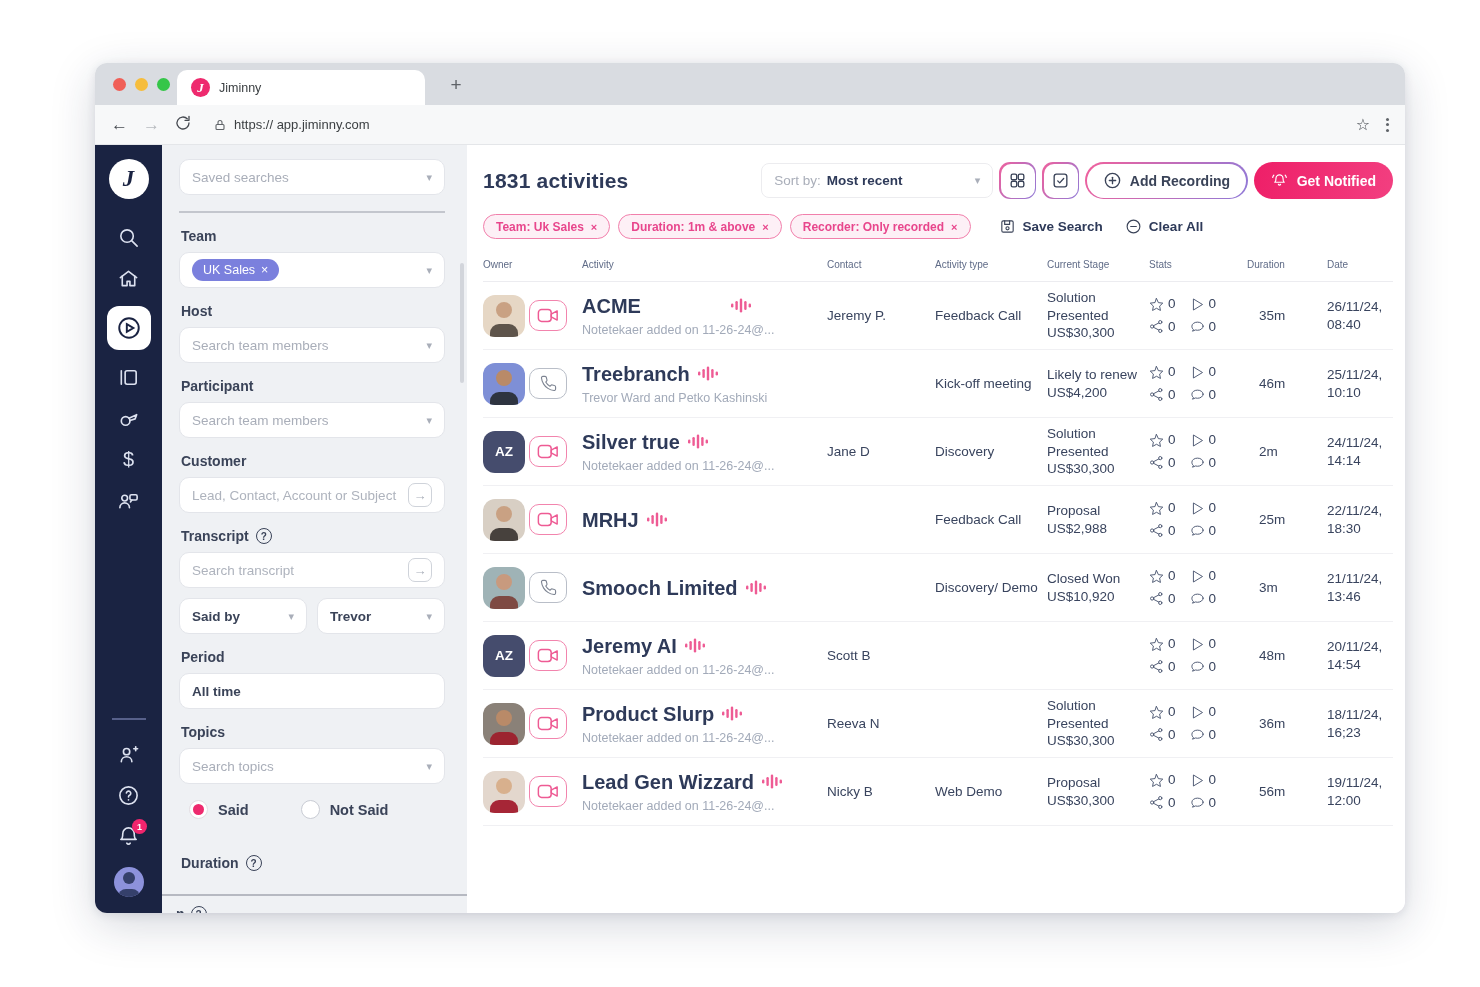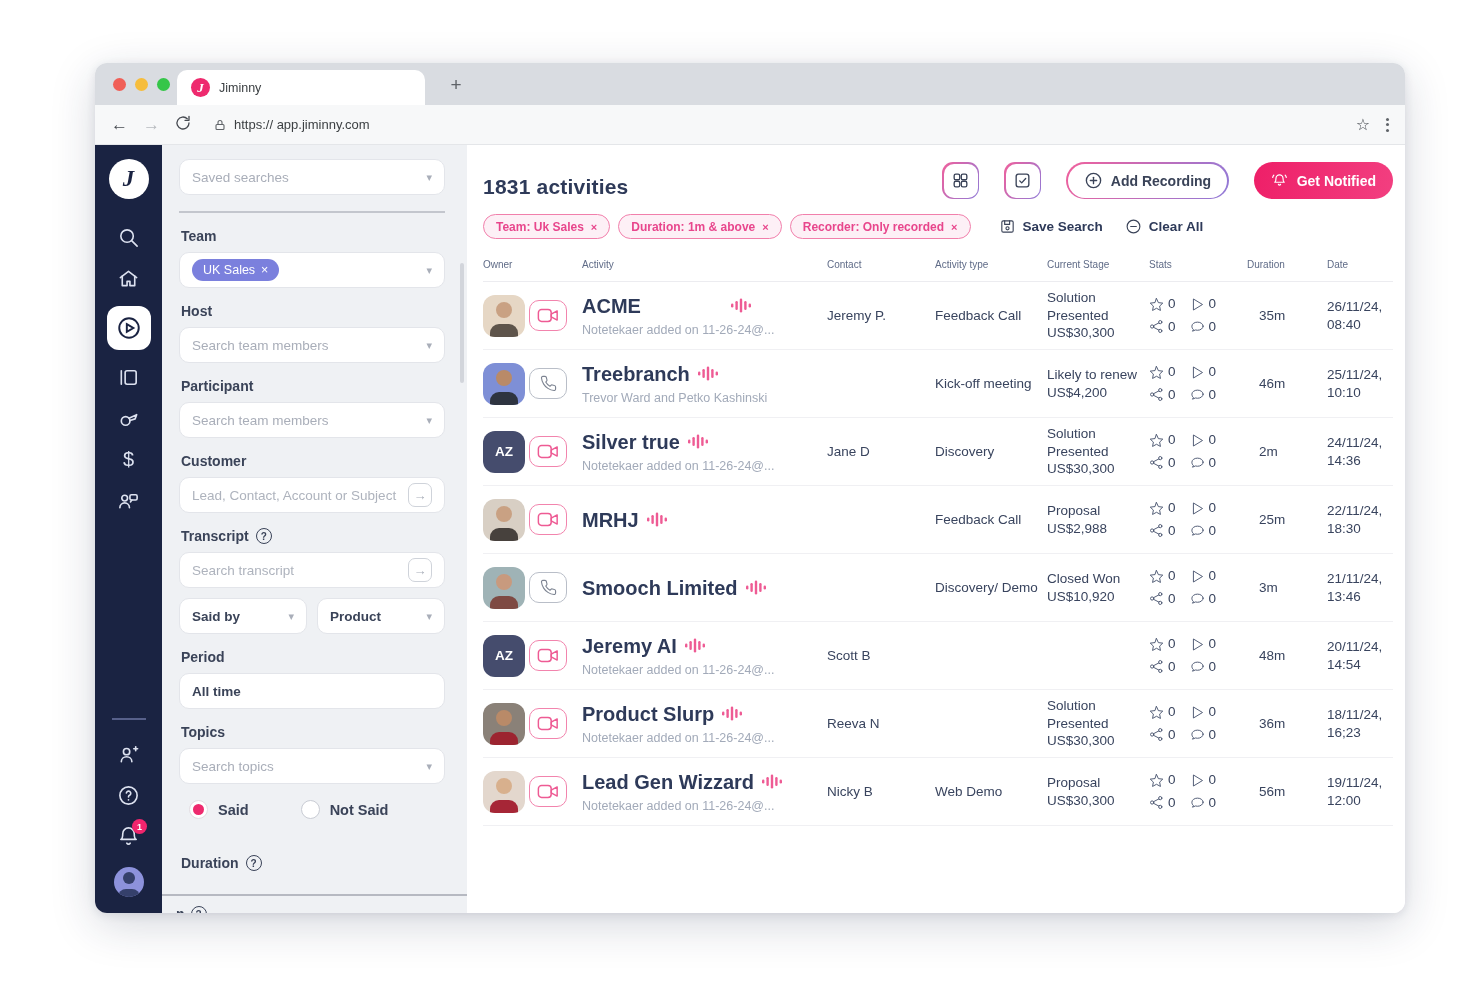--- a/index.html
+++ b/index.html
@@ -89,21 +89,21 @@
   .radio.on { border-color:#e3dde2; }
   .radio.on::after { content:""; position:absolute; inset:3px; border-radius:50%; background:#ee2a6e; }
   .duration-label { position:absolute; bottom:34px; left:17px; }
   .panel-line { position:absolute; bottom:17px; left:0; right:0; height:2px; background:#b6b9c1; }
   .clipped { position:absolute; bottom:-9px; left:14px; font-size:14px; font-weight:700; color:#3a4358;
     display:flex; gap:6px; align-items:center; }
   .pscroll { position:absolute; right:3px; top:118px; width:4px; height:120px; background:#d2d5db; border-radius:2px; }
 
   
   .main { flex:1; background:#fff; padding:17px 12px 0 16px; min-width:0; }
-  .main-header { display:flex; align-items:flex-end; gap:25px; }
+  .main-header { display:flex; align-items:center; gap:6px; }
   .page-title { font-size:21px; font-weight:700; color:#2e3a59; letter-spacing:.2px; margin-right:auto; }
   .sort { width:232px; height:35px; border:1px solid #ececef; border-radius:8px; background:#fff;
     display:flex; align-items:center; gap:6px; padding:0 12px; font-size:13.5px; }
   .sort-label { color:#a9aeb9; }
   .sort-value { color:#2e3a59; font-weight:700; }
   .sort::after { content:"▾"; margin-left:auto; color:#a9aeb9; font-size:11px; }
   .gbtn { background:linear-gradient(120deg,#f0609c,#8f7ad8); border-radius:11px; padding:1.5px; }
   .gbtn .inner { background:#fff; border-radius:10px; width:34px; height:34px; display:flex;
     align-items:center; justify-content:center; }
   .gbtn svg { stroke:#3a4358; fill:none; stroke-width:1.7; stroke-linecap:round; stroke-linejoin:round; }
@@ -312,21 +312,21 @@
       </div>
       <div class="inputbox">
         <input placeholder="Search transcript" style="">
         <span class="go-btn">→</span>
       </div>
       <div class="dual">
         <div class="select">
           <span>Said by</span>
         </div>
         <div class="select">
-          <span>Product</span>
+          <span>Trevor</span>
         </div>
       </div>
 
       <div class="fld-label">Period</div>
       <div class="inputbox value-box">
         <span>All time</span>
       </div>
 
       <div class="fld-label">Topics</div>
       <div class="select">
@@ -351,20 +351,24 @@
       <div class="clipped">
         <span>n</span>
         <span class="qicon">?</span>
       </div>
       <div class="pscroll"></div>
     </div>
 
     <div class="main">
       <div class="main-header">
         <div class="page-title">1831 activities</div>
+        <div class="sort">
+          <span class="sort-label">Sort by:</span>
+          <span class="sort-value">Most recent</span>
+        </div>
         <div class="gbtn">
           <div class="inner">
               <svg width="19" height="19" viewBox="0 0 24 24">
                 <rect x="4" y="4" width="7" height="7" rx="2"></rect>
                 <rect x="13" y="4" width="7" height="7" rx="2"></rect>
                 <rect x="4" y="13" width="7" height="7" rx="2"></rect>
                 <rect x="13" y="13" width="7" height="7" rx="2"></rect>
               </svg>
             </div>
         </div>
@@ -628,21 +632,21 @@
           <svg width="15" height="15" viewBox="0 0 24 24">
                     <path d="M21 11.5c0 3.6-4 6.5-9 6.5-1.2 0-2.3-.17-3.3-.47L4 19.5l1.4-2.6C4 15.7 3 13.7 3 11.5 3 7.9 7 5 12 5s9 2.9 9 6.5z"></path>
                   </svg>
           <span>0</span>
         </span>
       </div>
     </div>
     <div class="cell c-dur">2m</div>
     <div class="cell">
       <div>24/11/24,</div>
-      <div>14:36</div>
+      <div>14:14</div>
     </div>
   </div>
           <div class="tgrid trow">
     <div class="cell c-owner">
       <div class="avatar photo p3"></div>
       <div class="media video">
         <svg class="v" width="22" height="17" viewBox="0 0 24 18">
                   <rect x="1.5" y="2.5" width="14" height="13" rx="3.5"></rect>
                   <path d="M15.5 7.5 22 4v10l-6.5-3.5z"></path>
                 </svg>

